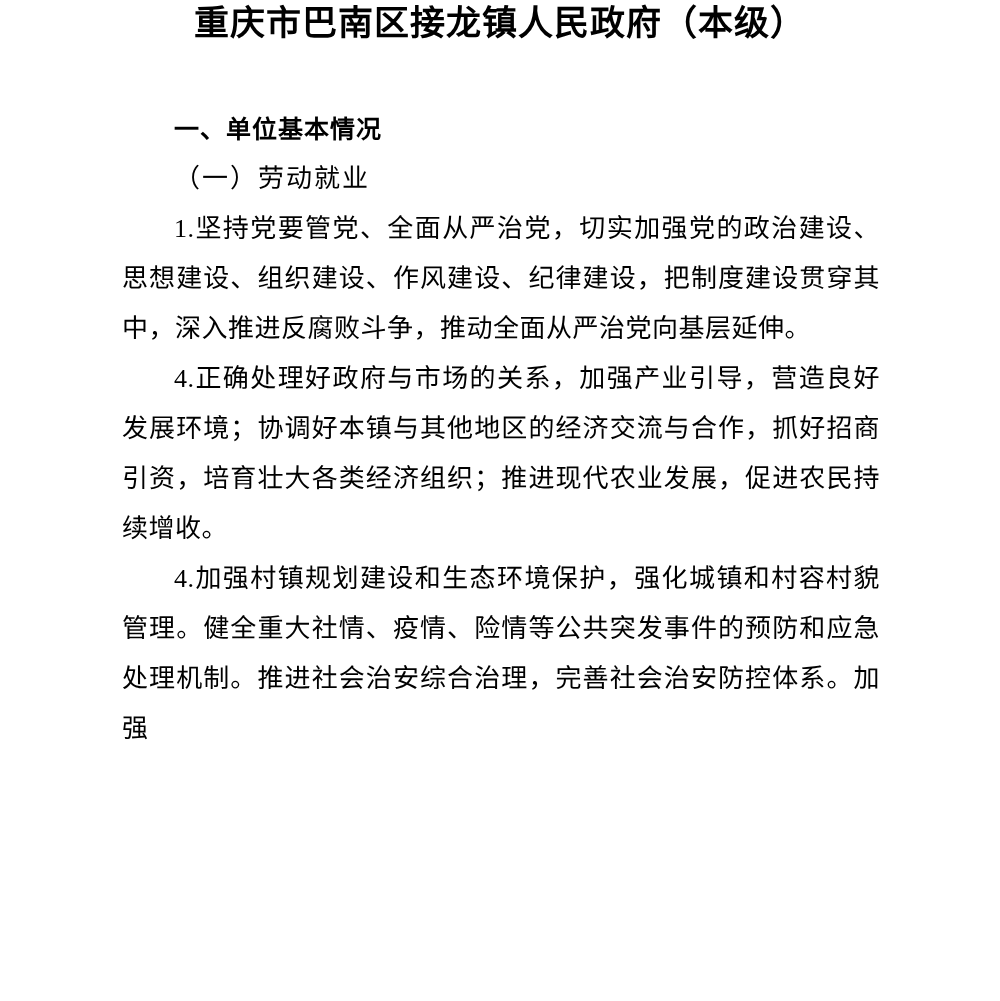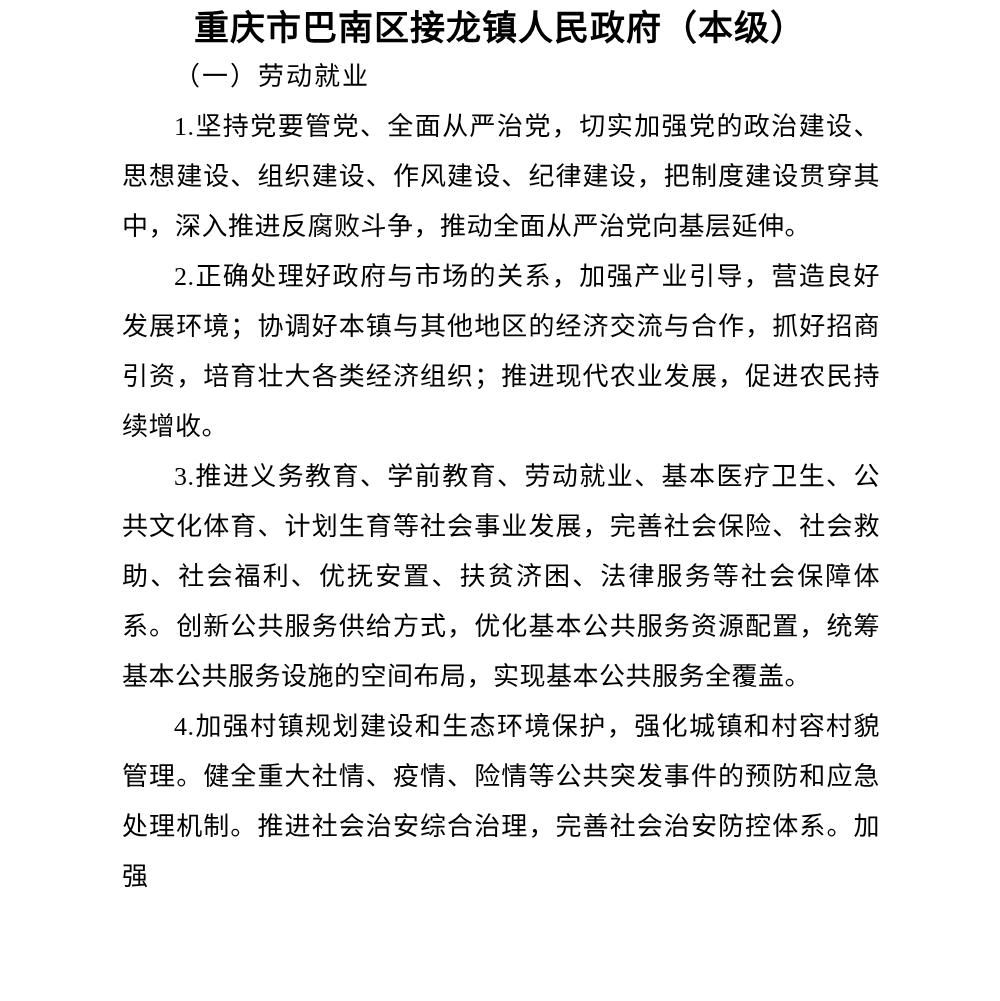--- a/index.html
+++ b/index.html
@@ -10,21 +10,20 @@
   .page {
     position: relative;
     width: 1000px;
     height: 1001px;
     background: #ffffff;
     color: #000000;
     overflow: hidden;
     font-family: "Liberation Serif", "DejaVu Serif", serif;
   }
   .doc-title {
-    padding-top: 5px;
     text-align: center;
     font-family: "Liberation Serif", "DejaVu Serif", serif;
     font-weight: bold;
     font-size: 35px;
     line-height: 47px;
     letter-spacing: 1px;
   }
   .content {
     margin-left: 122px;
     width: 758px;
@@ -60,24 +59,24 @@
 </head>
 <body>
 
 <div class="page">
 
   <div class="doc-title">
     <div>重庆市巴南区接龙镇人民政府（本级）</div>
   </div>
 
   <div class="content">
+    <div class="section-heading">一、单位基本情况</div>
 
     <div class="subsection-heading">（一）劳动就业</div>
 
     <div class="body-text">
       <p>1.坚持党要管党、全面从严治党，切实加强党的政治建设、思想建设、组织建设、作风建设、纪律建设，把制度建设贯穿其中，深入推进反腐败斗争，推动全面从严治党向基层延伸。</p>
-      <p>2.正确处理好政府与市场的关系，加强产业引导，营造良好发展环境；协调好本镇与其他地区的经济交流与合作，抓好招商引资，培育壮大各类经济组织；推进现代农业发展，促进农民持续增收。</p>
-      <p>3.推进义务教育、学前教育、劳动就业、基本医疗卫生、公共文化体育、计划生育等社会事业发展，完善社会保险、社会救助、社会福利、优抚安置、扶贫济困、法律服务等社会保障体系。创新公共服务供给方式，优化基本公共服务资源配置，统筹基本公共服务设施的空间布局，实现基本公共服务全覆盖。</p>
+      <p>4.正确处理好政府与市场的关系，加强产业引导，营造良好发展环境；协调好本镇与其他地区的经济交流与合作，抓好招商引资，培育壮大各类经济组织；推进现代农业发展，促进农民持续增收。</p>
       <p>4.加强村镇规划建设和生态环境保护，强化城镇和村容村貌管理。健全重大社情、疫情、险情等公共突发事件的预防和应急处理机制。推进社会治安综合治理，完善社会治安防控体系。加强</p>
     </div>
   </div>
 
 </div>
 
 </body></html>

